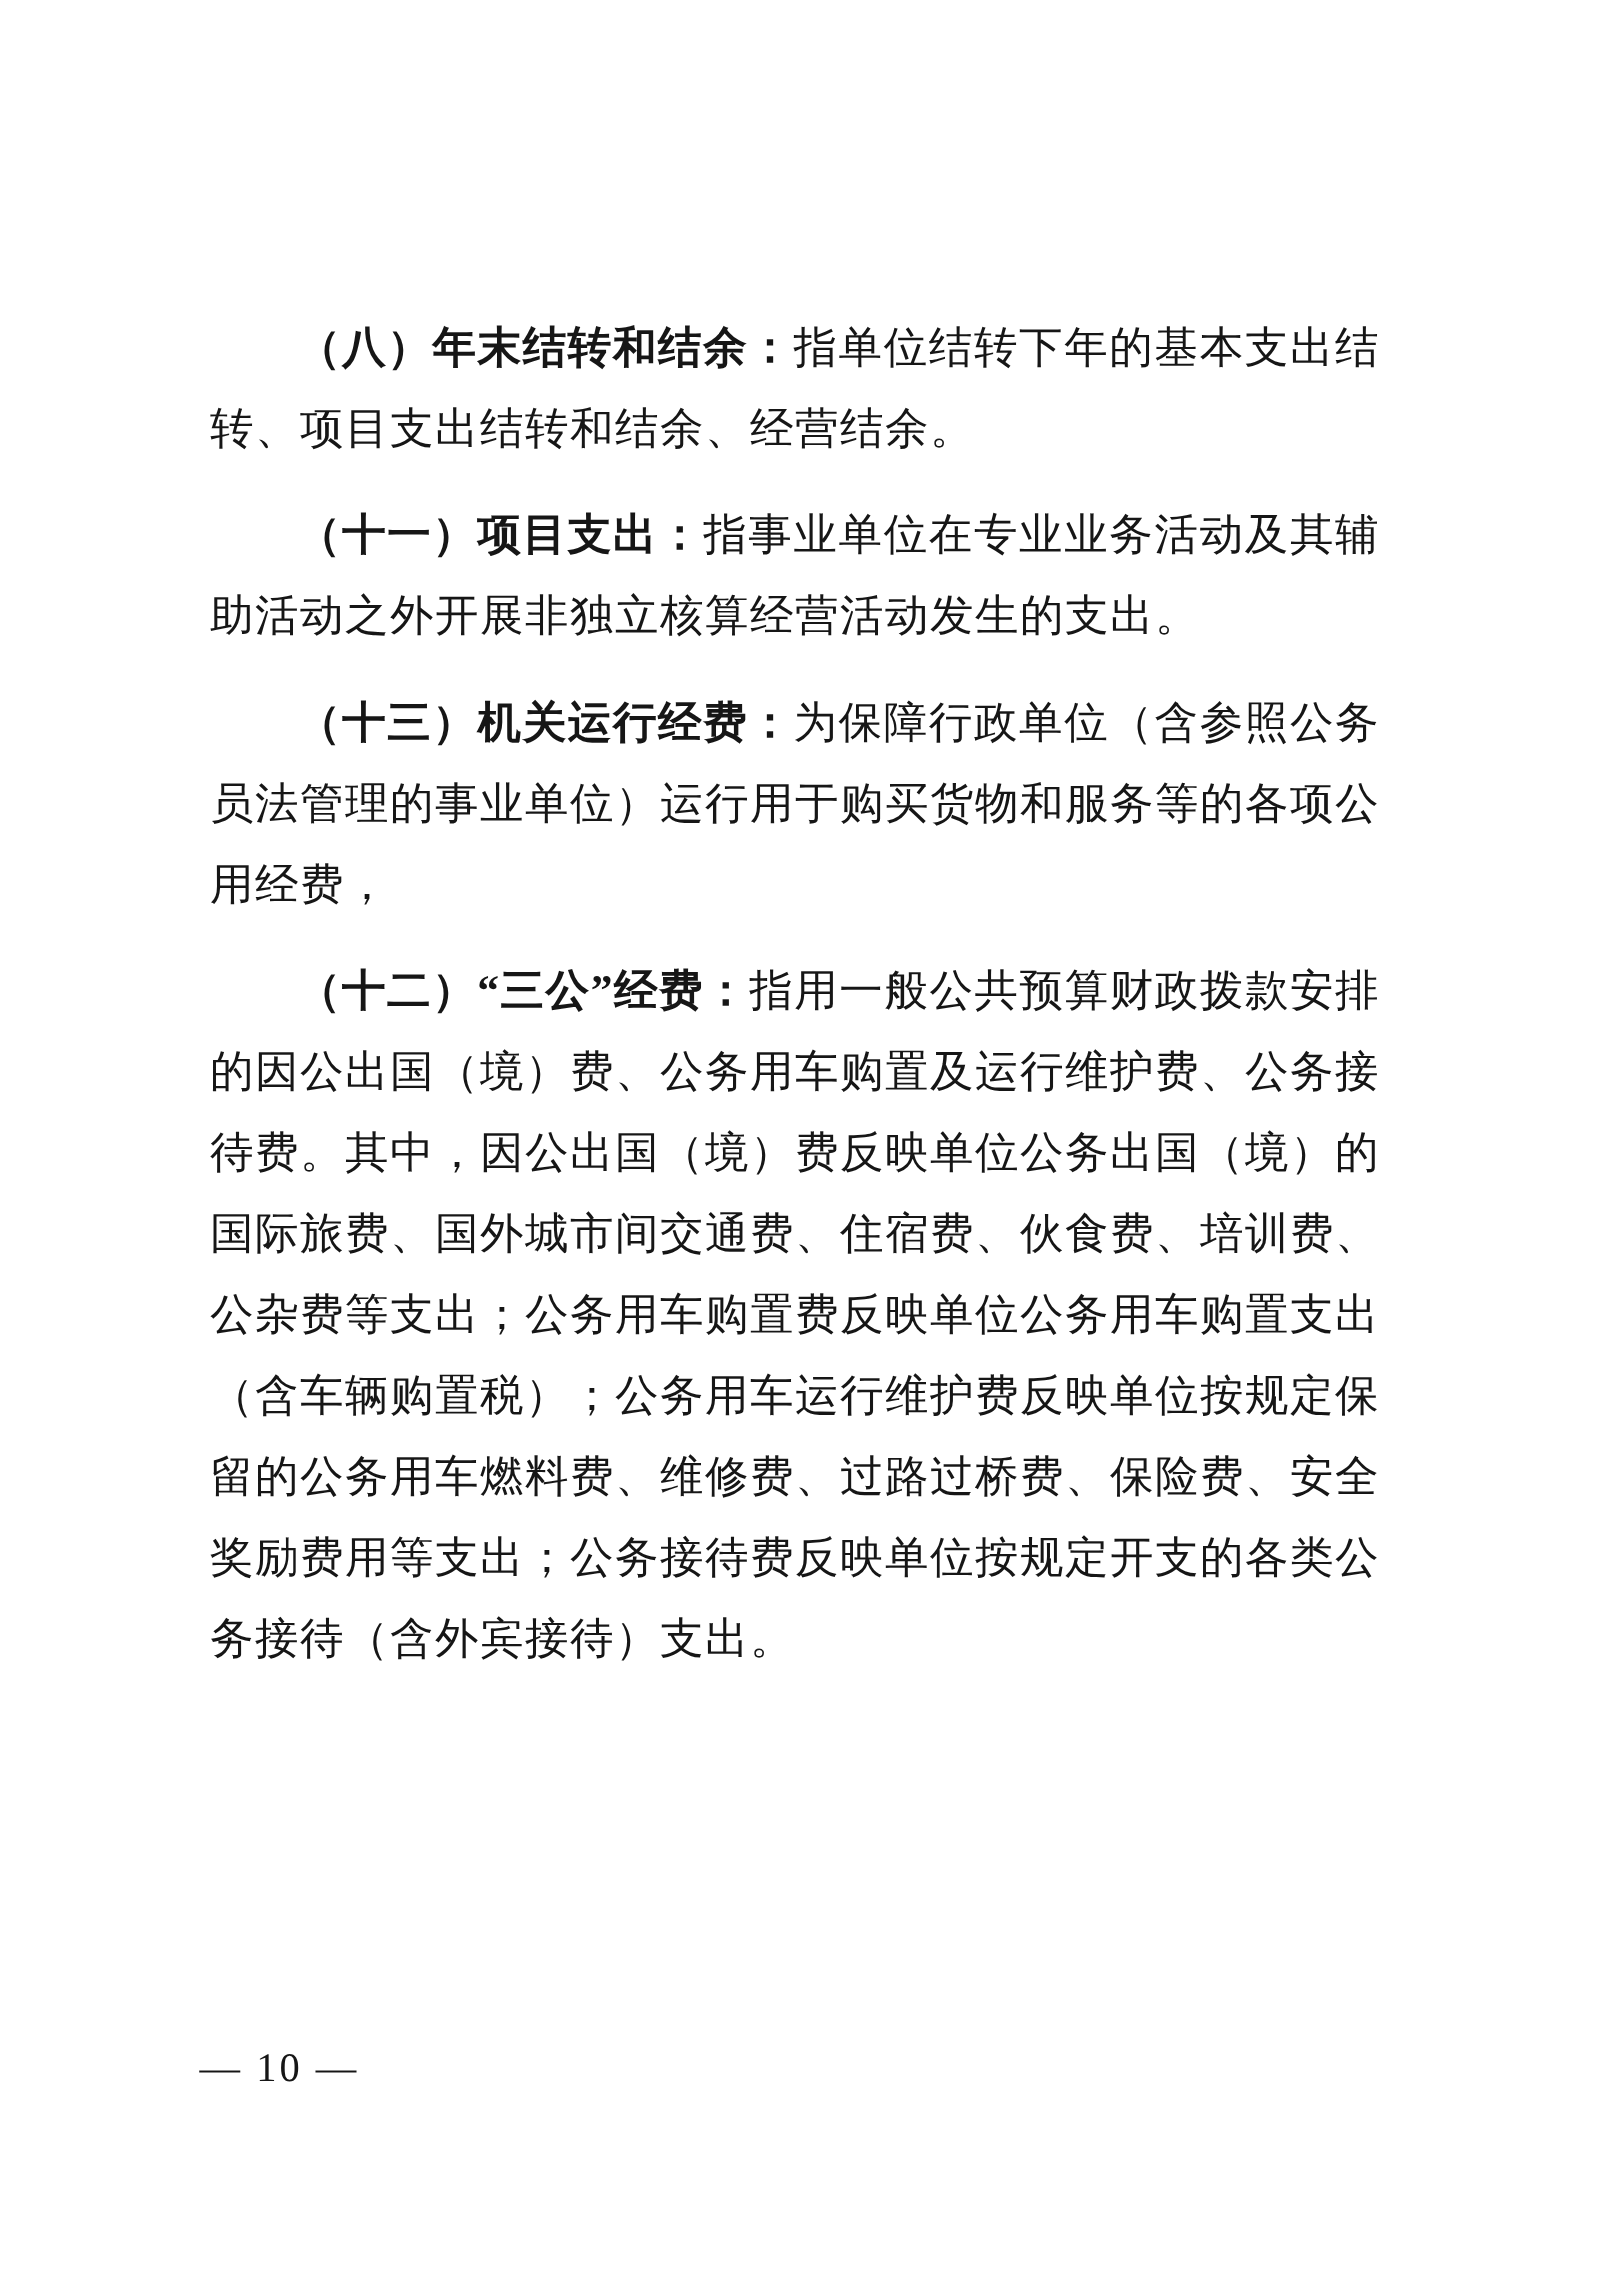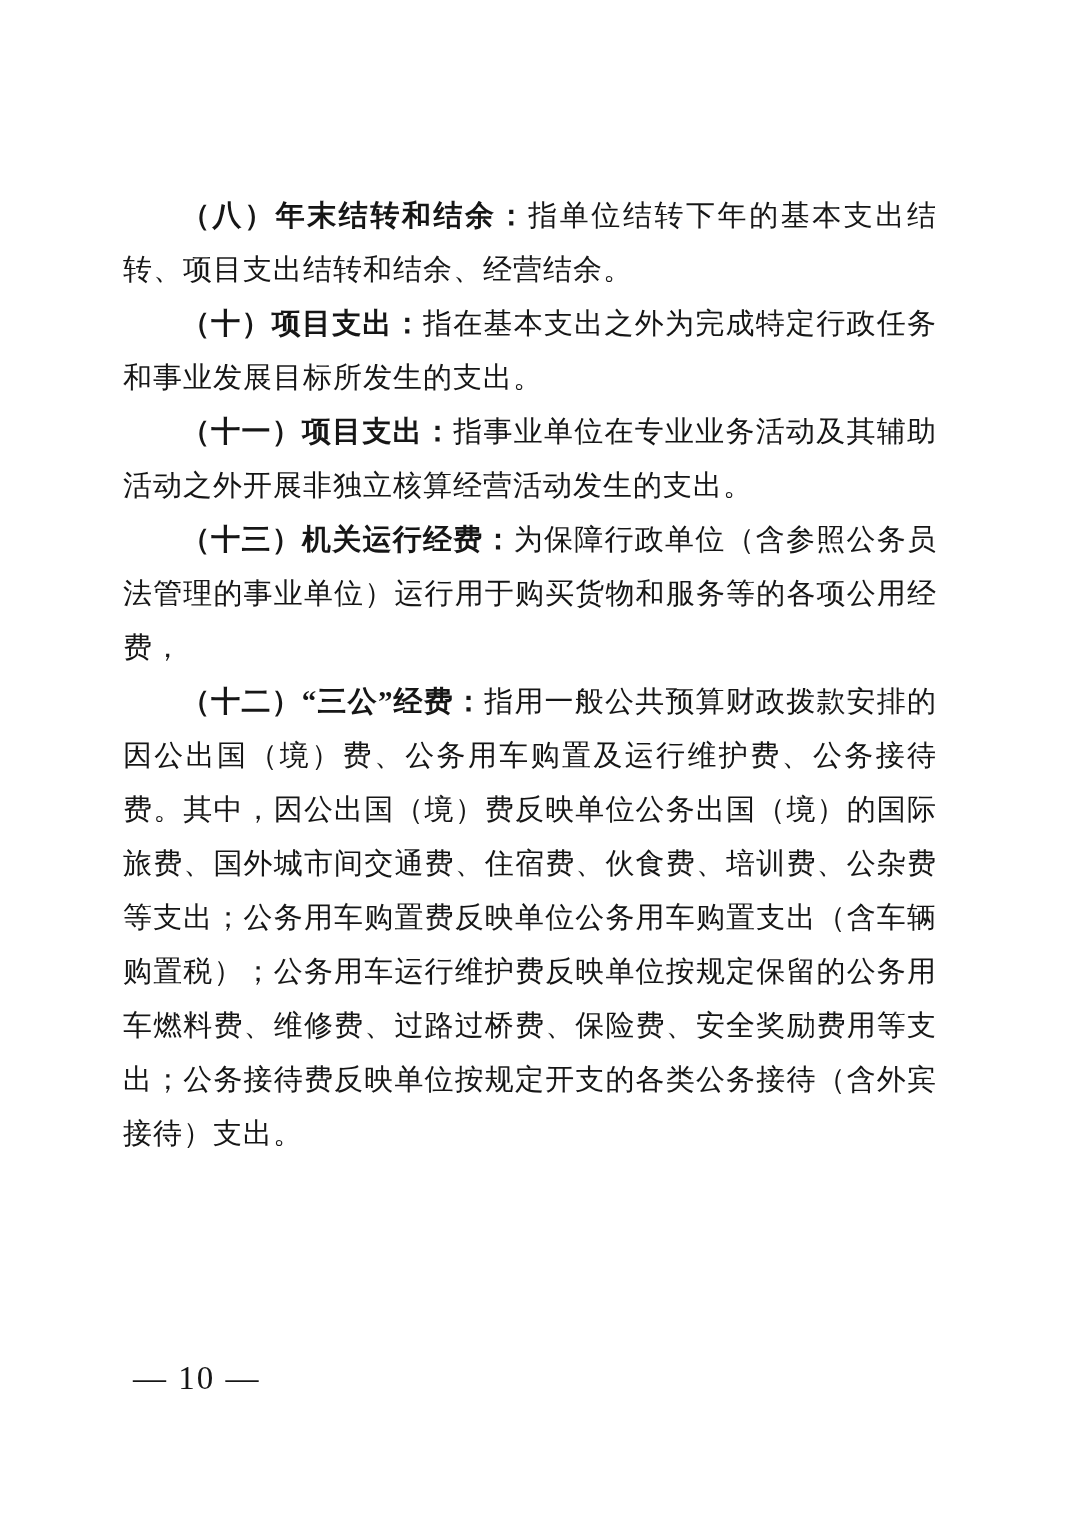--- a/index.html
+++ b/index.html
@@ -18,56 +18,55 @@
   }
   .content {
     position: absolute;
     left: 123px;
     top: 188px;
     width: 814px;
     text-align: justify;
     text-justify: inter-character;
   }
   .para {
-    margin: 0;
+    margin: 17px;
     padding: 0;
     font-size: 29px;
     line-height: 54px;
     text-indent: 2em;
     letter-spacing: 1px;
     word-break: break-all;
   }
   .para .term {
     font-weight: 700;
   }
   .para .body {
     font-weight: 400;
   }
   .footer {
     position: absolute;
     left: 133px;
     top: 1358px;
-    font-size: 33px;
+    font-size: 27px;
     line-height: 40px;
     letter-spacing: 2px;
     color: #161616;
     font-family: "Liberation Serif", "DejaVu Serif", serif;
   }
 </style>
 </head>
 <body>
 
 <div class="page">
 
   <div class="content">
 
     <p class="para"><b class="term">（八）年末结转和结余：</b><span class="body">指单位结转下年的基本支出结转、项目支出结转和结余、经营结余。</span></p>
 
 
-    <p class="para"><b class="term">（十）项目支出：</b><span class="body">指在基本支出之外为完成特定行政任务和事业发展目标所发生的支出。</span></p>
 
     <p class="para"><b class="term">（十一）项目支出：</b><span class="body">指事业单位在专业业务活动及其辅助活动之外开展非独立核算经营活动发生的支出。</span></p>
 
     <p class="para"><b class="term">（十三）机关运行经费：</b><span class="body">为保障行政单位（含参照公务员法管理的事业单位）运行用于购买货物和服务等的各项公用经费，</span></p>
 
     <p class="para"><b class="term">（十二）“三公”经费：</b><span class="body">指用一般公共预算财政拨款安排的因公出国（境）费、公务用车购置及运行维护费、公务接待费。其中，因公出国（境）费反映单位公务出国（境）的国际旅费、国外城市间交通费、住宿费、伙食费、培训费、公杂费等支出；公务用车购置费反映单位公务用车购置支出（含车辆购置税）；公务用车运行维护费反映单位按规定保留的公务用车燃料费、维修费、过路过桥费、保险费、安全奖励费用等支出；公务接待费反映单位按规定开支的各类公务接待（含外宾接待）支出。</span></p>
 
   </div>
 
   <div class="footer">— 10 —</div>

